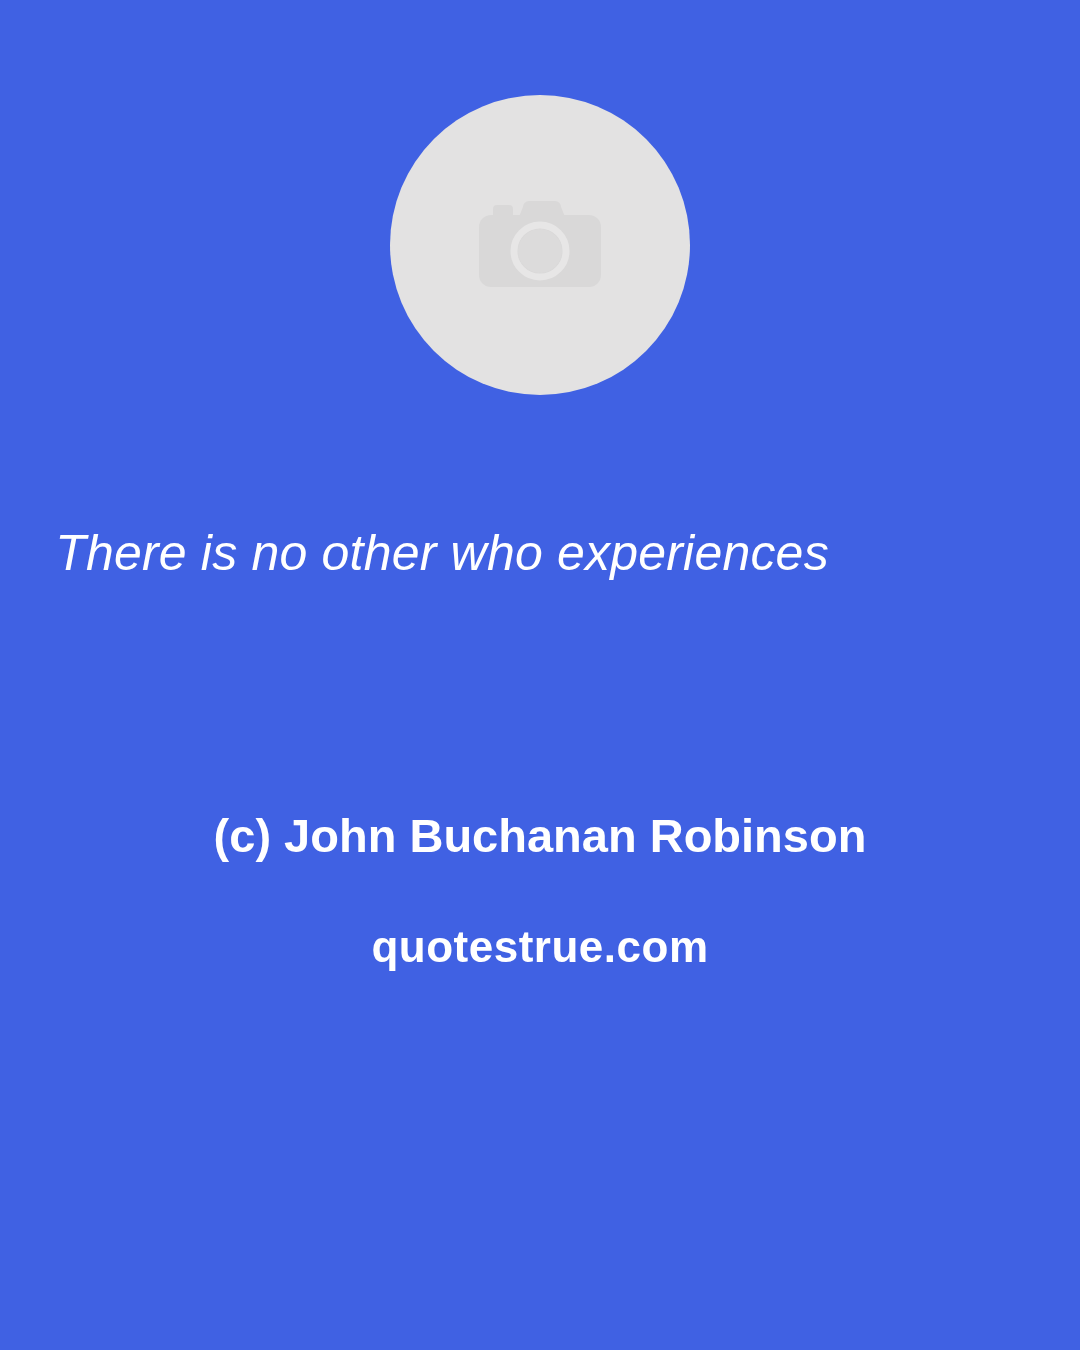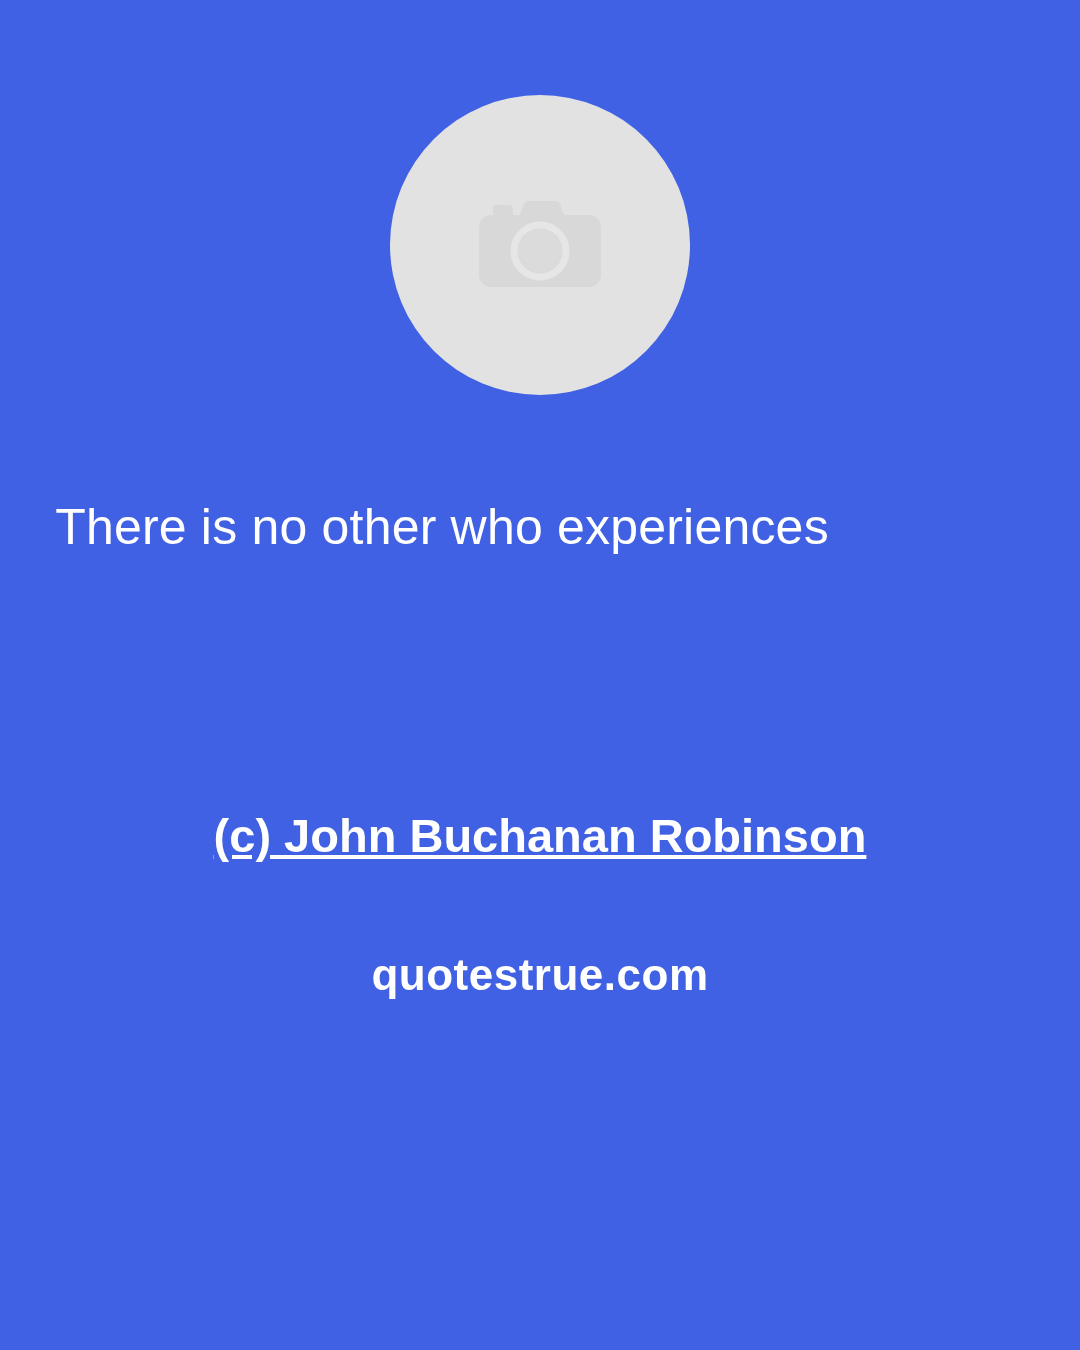--- a/index.html
+++ b/index.html
@@ -39,23 +39,24 @@
   #camera-placeholder-icon {
     display: block;
     width: 130px;
     height: 100px;
   }
 
   
   #quote-block {
     position: absolute;
     left: 0;
-    top: 479px;
+    top: 505px;
     width: 884px;
     text-align: center;
+    font-style: italic;
   }
 
   .quote-line {
     display: block;
     color: #FFFFFF;
     font-family: "Liberation Sans", sans-serif;
     font-weight: 400;
     font-size: 50px;
     line-height: 96px;
     letter-spacing: 0.2px;
@@ -68,28 +69,27 @@
     left: 0;
     top: 805px;
     width: 1080px;
     text-align: center;
     color: #FFFFFF;
     font-family: "Liberation Sans", sans-serif;
     font-weight: 700;
     font-size: 47px;
     line-height: 62px;
     white-space: nowrap;
-    text-decoration: underline;
   }
 
   
   #site-link {
     position: absolute;
     left: 0;
-    top: 944px;
+    top: 916px;
     width: 1080px;
     text-align: center;
     color: #FFFFFF;
     font-family: "Liberation Sans", sans-serif;
     font-weight: 700;
     font-size: 44px;
     line-height: 62px;
     letter-spacing: 0.5px;
     white-space: nowrap;
     text-decoration: none;

